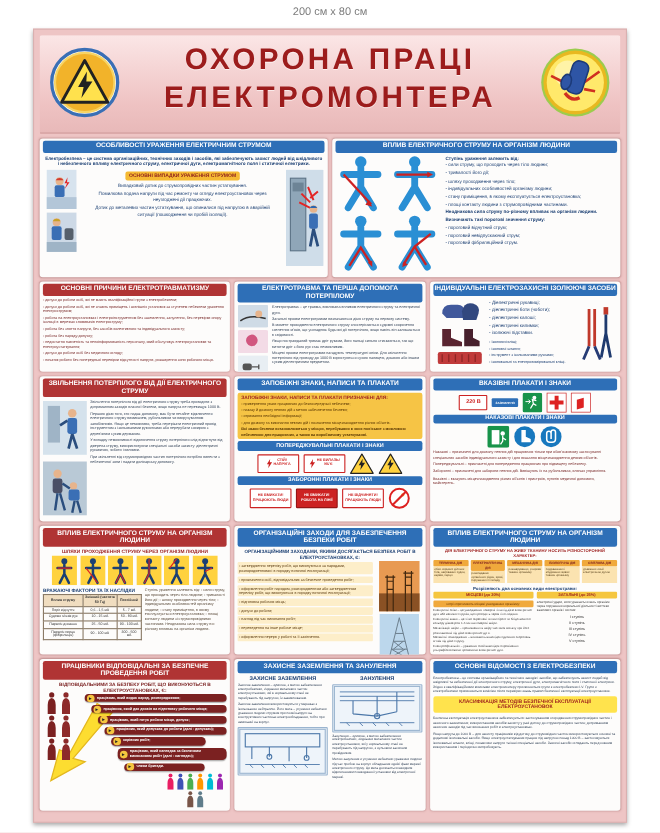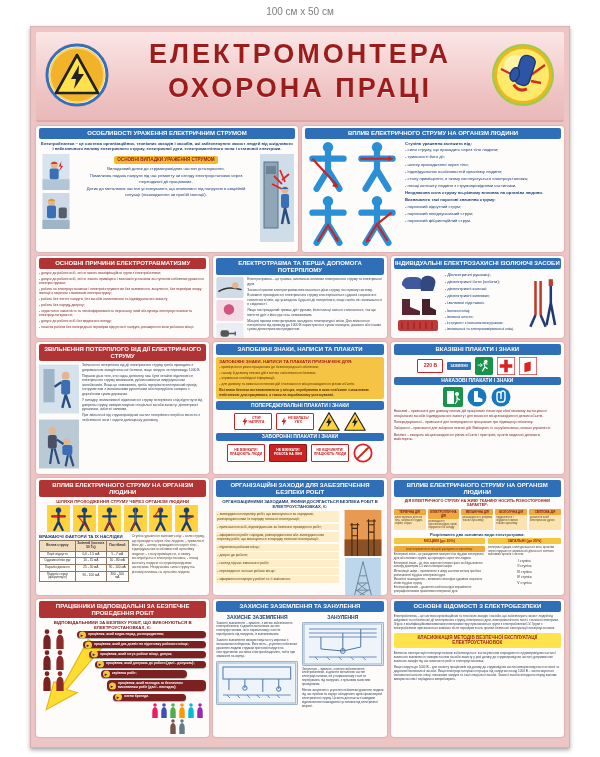--- a/index.html
+++ b/index.html
@@ -51,38 +51,38 @@
   
   .gcol{flex:1;display:flex;flex-direction:column;gap:2px;}
   .ghead{color:#1b3f73;font-weight:bold;font-size:5px;text-align:center;}
   .diagwrap{background:#eef4fa;border:0.6px solid #9ab4cf;border-radius:1px;}
   .illu{border-radius:2px;overflow:hidden;flex-shrink:0;}
   svg{display:block;}
 </style>
 </head>
 <body>
 
-<div class="size-label">100 см x 50 см</div>
+<div class="size-label">200 см x 80 см</div>
 
 <div class="poster">
 
   <div class="header">
     <div class="badge left">
       <svg viewBox="0 0 64 64">
         <circle cx="32" cy="32" r="31" fill="#fff"></circle>
         <circle cx="32" cy="32" r="30" fill="none" stroke="#3a6fb5" stroke-width="3"></circle>
         <circle cx="32" cy="32" r="27" fill="#f2b32a"></circle>
         <circle cx="32" cy="32" r="27" fill="none" stroke="#f7d465" stroke-width="2"></circle>
         <path d="M32 12 L53 50 H11 Z" fill="#ffe14d" stroke="#222" stroke-width="2.6" stroke-linejoin="round"></path>
         <path d="M34 22 L26 36 H31 L29 46 L39 31 H33.5 Z" fill="#222"></path>
       </svg>
     </div>
     <div class="titles">
+      <div class="title">ОХОРОНА  ПРАЦІ</div>
       <div class="title">ЕЛЕКТРОМОНТЕРА</div>
-      <div class="title">ОХОРОНА  ПРАЦІ</div>
     </div>
     <div class="badge right">
       <svg viewBox="0 0 64 64">
         <circle cx="32" cy="32" r="31" fill="#9ccc4e"></circle>
         <circle cx="32" cy="32" r="29" fill="#e8b820"></circle>
         <circle cx="32" cy="32" r="26" fill="#ffe96b"></circle>
         <circle cx="25" cy="24" r="12" fill="#fff6c0" opacity=".7"></circle>
         <path d="M10 26 L26 34 M54 22 L40 32 M50 40 L40 38" stroke="#d03020" stroke-width="2.4"></path>
         <g transform="rotate(18 32 32)">
           <rect x="25" y="12" width="15" height="30" rx="6" fill="#2e55a5" stroke="#1c3a78" stroke-width="1.4"></rect>

